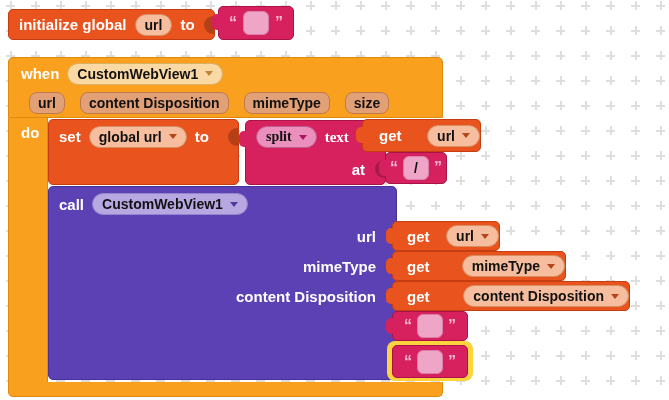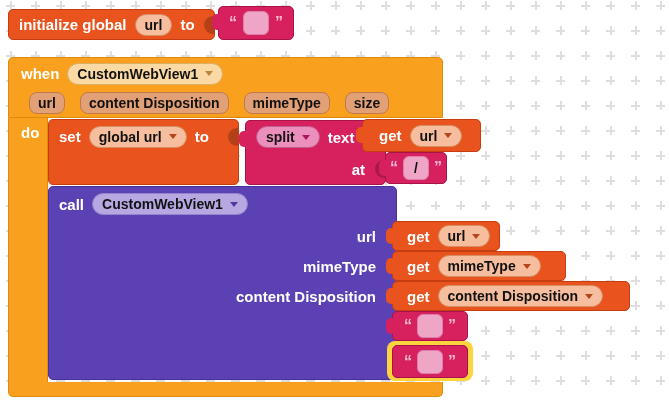--- a/index.html
+++ b/index.html
@@ -3,21 +3,21 @@
 <meta charset="utf-8">
 <style>
   html,body{margin:0;padding:0;background:#fff;}
   .stage{position:relative;width:669px;height:400px;background:#ffffff;overflow:hidden;
          font-family:"Liberation Sans", sans-serif;font-weight:bold;}
   .grid{position:absolute;inset:0;z-index:0;}
   .plus{position:absolute;width:9px;height:9px;}
   .plus::before{content:"";position:absolute;left:0;right:0;top:3.5px;height:2px;background:#dedede;}
   .plus::after{content:"";position:absolute;top:0;bottom:0;left:3.5px;width:2px;background:#dedede;}
 
-  .blk{position:absolute;box-sizing:border-box;border-radius:5px;z-index:2;}
+  .blk{position:absolute;box-sizing:border-box;border-radius:5px;z-index:2;justify-content:space-between;}
   .row{display:flex;align-items:center;gap:8px;box-sizing:border-box;}
   .lbl{color:#fff;font-size:15px;white-space:nowrap;}
 
   
   .gold{background:#F9A11E;border:1px solid #DE8A0A;}
   .vb{background:#E8531E;border:1px solid #C53D10;}
   .mg{background:#D6215E;border:1px solid #A8134A;}
   .pp{background:#5C41B5;border:1px solid #473398;}
 
   
@@ -531,21 +531,21 @@
         <span>global url</span>
         <span class="arr arr-salmon"></span>
       </span>
       <span class="lbl">to</span>
       <span class="socket ml-auto"></span>
     </div>
   </div>
 
   <div class="blk mg" style="left:245px;top:120px;width:141px;height:65px;">
     <span class="tab" style="top:10px;"></span>
-    <div class="row" style="height:32px;padding-left:10px;">
+    <div class="row" style="height:32px;padding-left:10px;font-family:Liberation Serif, serif;">
       <span class="dd dd-pink">
         <span>split</span>
         <span class="arr arr-pink"></span>
       </span>
       <span class="lbl">text</span>
       <span class="socket ml-auto"></span>
     </div>
     <div class="row" style="height:32px;justify-content:flex-end;gap:10px;">
       <span class="lbl">at</span>
       <span class="socket"></span>

